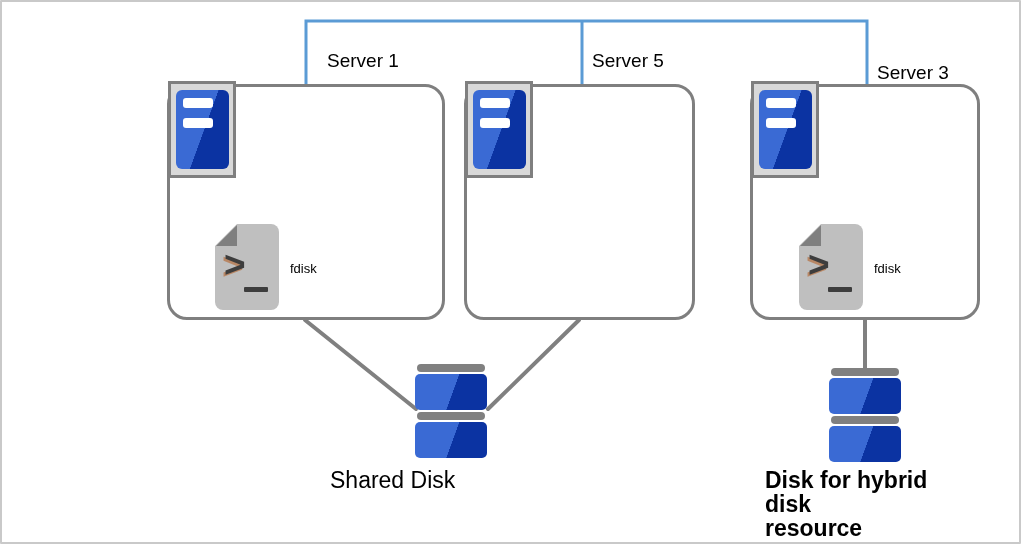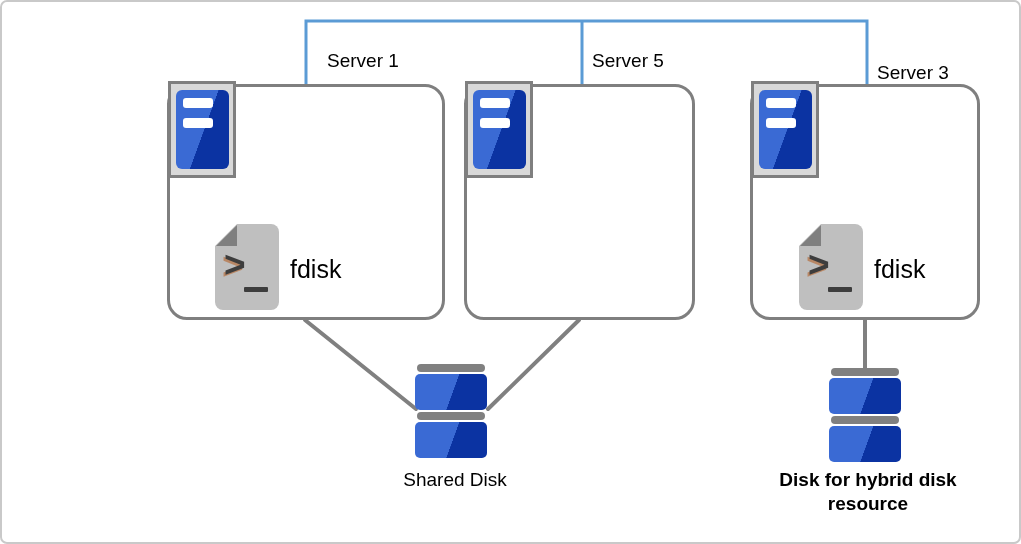--- a/index.html
+++ b/index.html
@@ -1,19 +1,19 @@
 <!DOCTYPE html>
 <html><head>
 <meta charset="utf-8">
 <style>
   html,body { margin:0; padding:0; background:#ffffff; }
   * { box-sizing:border-box; }
   #frame {
     position:relative; width:1021px; height:544px;
-    background:#ffffff; border:2px solid #c9c9c9; border-radius:7px;
+    background:#ffffff; border:2px solid #c9c9c9; border-radius:1px;
     overflow:hidden;
     font-family:"Liberation Sans", sans-serif;
     color:#000;
   }
   svg.lines { position:absolute; left:0; top:0; pointer-events:none; }
 
   .server-box {
     position:absolute; top:82px; height:236px;
     background:#fff; border:3px solid #7f7f7f; border-radius:20px;
   }
@@ -52,33 +52,33 @@
   }
   .doc .prompt {
     position:absolute; left:9px; top:22px;
     font-size:37px; font-weight:bold; line-height:38px; color:#3d3d3d;
     text-shadow:-2px 2px 0 rgba(179,89,28,0.55);
   }
   .doc .uscore {
     position:absolute; left:29px; top:63px; width:24px; height:5px;
     background:#3d3d3d; border-radius:1px;
   }
-  .fdisk-label { position:absolute; font-size:25px; line-height:22px; white-space:nowrap; }
+  .fdisk-label { position:absolute; font-size:13px; line-height:22px; white-space:nowrap; }
   #fdisk1 { left:288px; top:256px; } #fdisk3 { left:872px; top:256px; }
 
   .disk { position:absolute; width:72px; display:flex; flex-direction:column; align-items:center; }
   #disk-shared { left:413px; top:362px; }
   #disk-single { left:827px; top:366px; }
   .disk .dbar { width:68px; height:8px; background:#808080; border-radius:4px; margin-bottom:2px; }
   .disk .platter {
     width:72px; height:36px; border-radius:5px; margin-bottom:2px;
     background:linear-gradient(110deg, #3a6ad4 0%, #3a6ad4 52%, #0b33a2 52.3%, #0b33a2 100%);
   }
 
-  .caption { position:absolute; font-size:19px; line-height:24px; text-align:center; }
+  .caption { position:absolute; font-size:23px; line-height:24px; }
   #caption-shared { left:328px; top:466px; width:250px; }
   #caption-single { left:763px; top:466px; width:206px;font-weight:bold; }
   .caption span { display:block; }
 </style>
 </head>
 <body>
 
 <div id="frame">
 
   <svg class="lines" width="1021" height="544">

